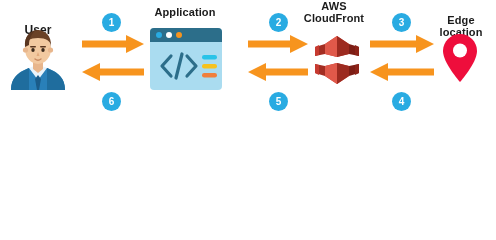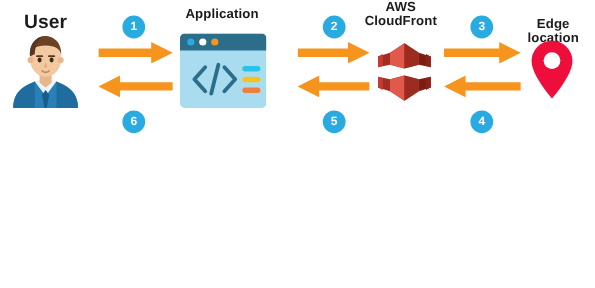--- a/index.html
+++ b/index.html
@@ -56,21 +56,21 @@
   .icon-box {
     position: absolute;
   }
   .icon-box svg { display: block; }
 </style>
 </head>
 <body>
 
 <div id="diagram">
 
-  <div class="node-label" style="left:8px; top:10px; width:60px; font-size:16px;">User</div>
+  <div class="node-label" style="left:8px; top:24px; width:60px; font-size:12px;">User</div>
 
   <div class="node-label" style="left:288px; top:0px; width:92px; font-size:11px;">AWS
 CloudFront</div>
 
   <div class="node-label" style="left:145px; top:6px; width:80px; font-size:11px;">Application</div>
 
   <div class="node-label" style="left:428px; top:0px; width:66px; font-size:11px;margin-top:14px;">Edge
 location</div>
 
   <div class="icon-box" style="left:5px; top:28px;">

